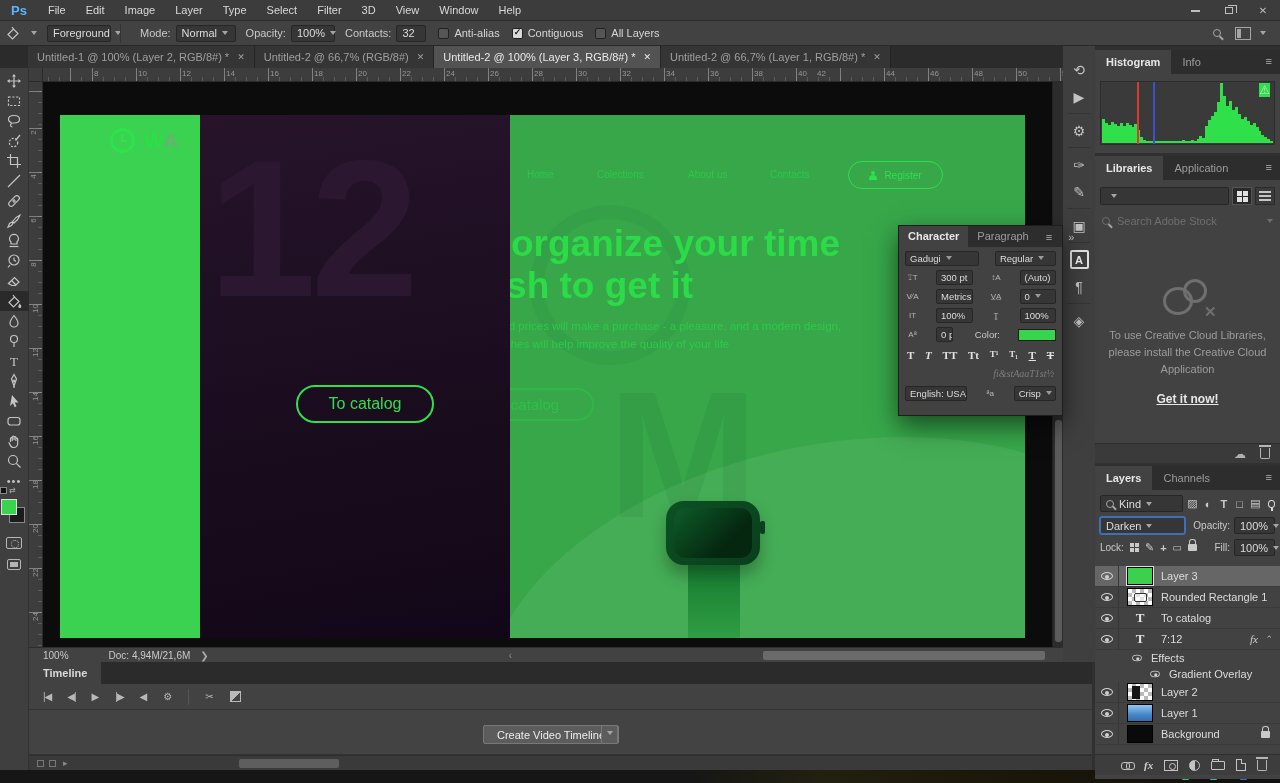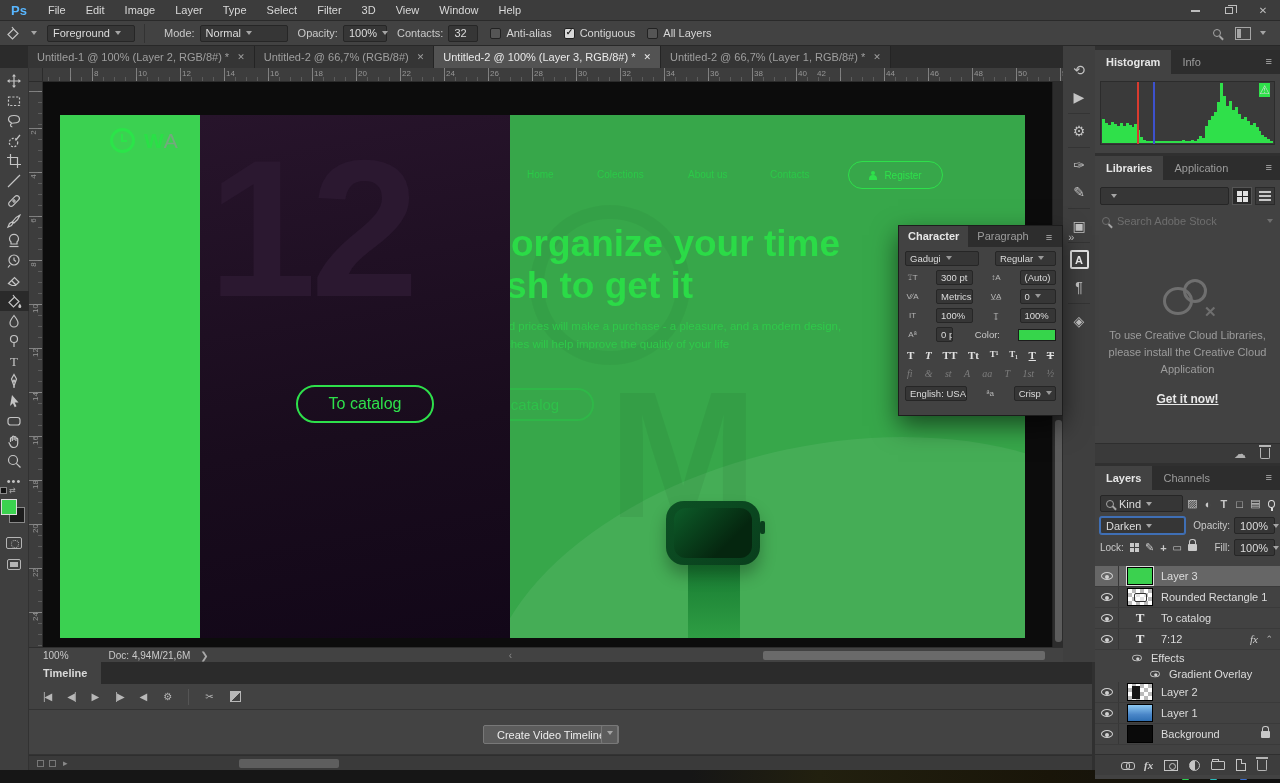--- a/index.html
+++ b/index.html
@@ -181,21 +181,21 @@
 #charTabs{height:21px;background:#2d2d2d;display:flex;align-items:stretch;font-size:10.5px}
 #charTabs .ptab{line-height:21px;padding:0 9px}
 .cp-row{display:flex;align-items:center;margin:4px 6px 0 6px;gap:16px}
 .cp-ic{font-size:8px;color:#b8b8b8;width:15px;text-align:center;flex:0 0 auto;line-height:1}
 .cp-field{height:15px;font-size:9.5px;padding:0 4px;flex:1;min-width:0;overflow:hidden}
 .cp-field .tri{border-top-color:#999;margin-top:2px}
 .cp-noarrow{flex:1}
 .cswatch{width:38px;height:12px;border:1px solid #1c1c1c;margin-left:2px}
 .cp-styles{display:flex;justify-content:space-between;margin:7px 8px 0 8px}
 .cp-styles span{font-size:11px;color:#e2e2e2;font-family:"Liberation Serif",serif;font-weight:bold}
-.cp-ot{display:flex;justify-content:space-between;margin:7px 8px 0 8px}
+.cp-ot{display:flex;justify-content:flex-end;margin:7px 8px 0 8px}
 .cp-ot span{font-size:10px;color:#7d7d7d;font-style:italic;font-family:"Liberation Serif",serif}
 .st-i{font-style:italic}.st-u{text-decoration:underline}.st-s{text-decoration:line-through}.st-sup{font-size:9px!important;vertical-align:top}.st-sub{font-size:9px!important;vertical-align:bottom}
 
 #timeline{position:absolute;left:29px;top:662px;width:1063px;height:108px;background:#414141;z-index:28}
 #tlTabs{height:22px;background:#2b2b2b;display:flex}
 #tlTab{padding:0 14px;line-height:22px;background:#424242;color:#dadada;font-size:11px;font-weight:bold}
 #tlBar{height:26px;background:#424242;border-bottom:1px solid #333;display:flex;align-items:center;gap:16px;padding-left:14px;color:#b8b8b8;font-size:10px}
 .tl-ic{letter-spacing:-1px}
 .i-trans{width:11px;height:11px;border:1px solid #b8b8b8;background:linear-gradient(135deg,#b8b8b8 50%,transparent 50%);display:inline-block}
 #tlBody{position:relative;height:45px;background:#434343;border-bottom:1px solid #333}
@@ -236,27 +236,27 @@
 </div>
 
 <div id="optionsbar">
   <span class="tool" style="width:26px">
     <svg width="16" height="16" viewBox="0 0 16 16" style="stroke:#c4c4c4;fill:none;stroke-width:1.2">
         <path d="M3 9.5L8.5 4l4.5 4.5-5.5 5.5z"></path>
         <path d="M8.5 4L7 2"></path>
       </svg>
   </span>
   <span class="tri"></span>
-  <span class="field" style="width:88px;margin-left:10px">
+  <span class="field" style="width:64px;margin-left:10px">
       <span>Foreground</span>
       <span class="tri"></span>
     </span>
   <span class="sep"></span>
   <span class="olabel">Mode:</span>
-  <span class="field" style="width:88px">
+  <span class="field" style="width:60px">
       <span>Normal</span>
       <span class="tri"></span>
     </span>
   <span class="olabel">Opacity:</span>
   <span class="field" style="width:44px">
       <span>100%</span>
       <span class="tri"></span>
     </span>
   <span class="olabel">Contacts:</span>
   <span class="field" style="width:30px">

